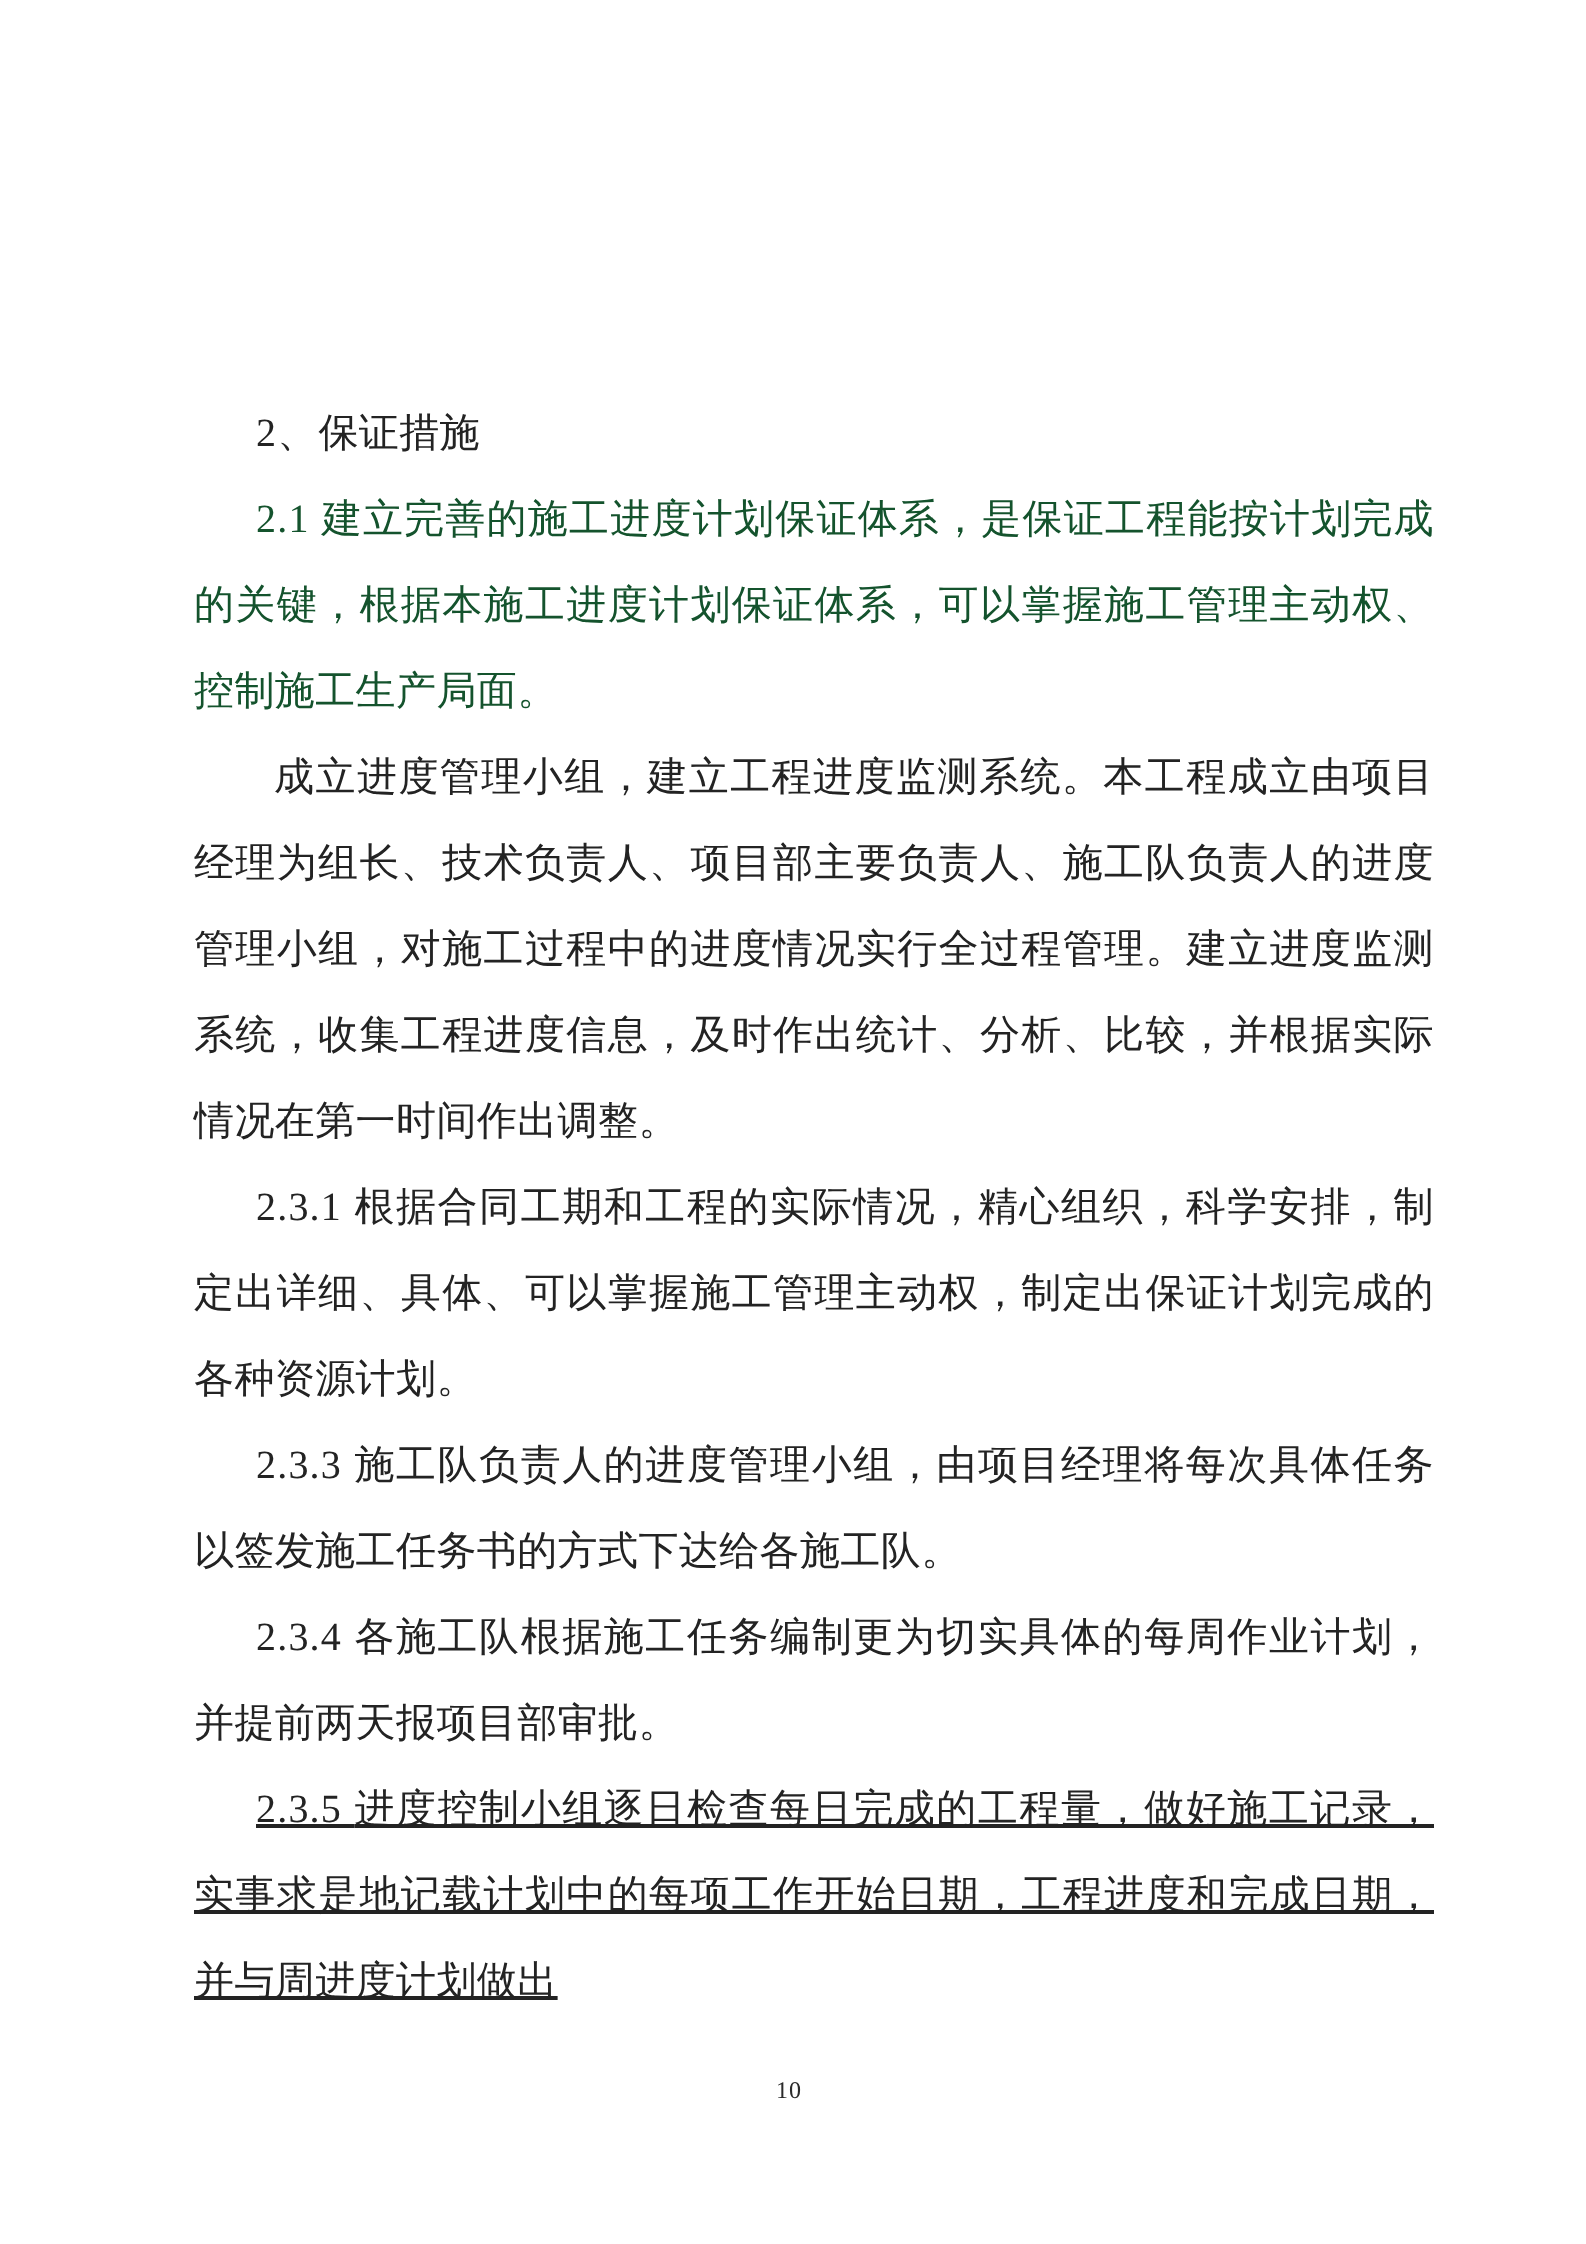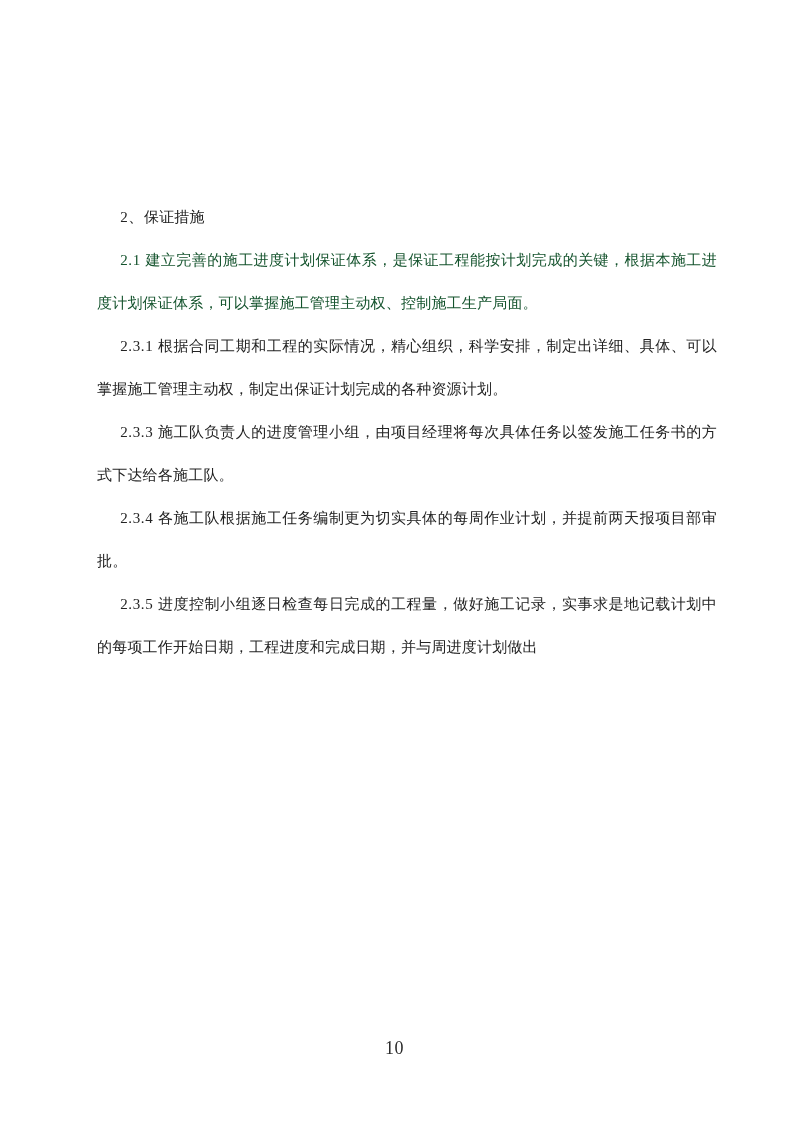--- a/index.html
+++ b/index.html
@@ -23,21 +23,21 @@
     position: absolute;
     left: 97px;
     top: 196px;
     width: 620px;
   }
 
   .para {
     margin: 0;
     padding: 0;
     color: #232323;
-    font-size: 15px;
+    font-size: 20px;
     line-height: 43px;
     letter-spacing: 0.2px;
     text-align: justify;
     text-justify: inter-ideograph;
     white-space: normal;
     word-break: break-all;
   }
 
   
   .para.indent-2 {
@@ -54,35 +54,36 @@
     letter-spacing: 0.6px;
   }
 
   #page-number {
     position: absolute;
     left: 0;
     right: 4px;
     top: 1038px;
     text-align: center;
     color: #2b2b2b;
-    font-size: 18px;
+    font-size: 12px;
     font-family: "Liberation Serif", "DejaVu Serif", serif;
     letter-spacing: 0.5px;
   }
 </style>
 </head>
 <body>
 
 <div id="page" style="background: rgb(255, 255, 255);">
 
   <div id="doc-body">
 
   <p class="para indent-head" style="color: rgb(35, 35, 35);"><span class="numlead">2、</span><span>保证措施</span></p>
       <p class="para indent-head" style="color: #14532d;"><span class="numlead">2.1 </span><span>建立完善的施工进度计划保证体系，是保证工程能按计划完成的关键，根据本施工进度计划保证体系，可以掌握施工管理主动权、控制施工生产局面。</span></p>
+      <p class="para indent-2" style="color: rgb(35, 35, 35);"><span>成立进度管理小组，建立工程进度监测系统。本工程成立由项目经理为组长、技术负责人、项目部主要负责人、施工队负责人的进度管理小组，对施工过程中的进度情况实行全过程管理。建立进度监测系统，收集工程进度信息，及时作出统计、分析、比较，并根据实际情况在第一时间作出调整。</span></p>
       <p class="para indent-head" style="color: rgb(35, 35, 35);"><span class="numlead">2.3.1 </span><span>根据合同工期和工程的实际情况，精心组织，科学安排，制定出详细、具体、可以掌握施工管理主动权，制定出保证计划完成的各种资源计划。</span></p>
       <p class="para indent-head" style="color: rgb(35, 35, 35);"><span class="numlead">2.3.3 </span><span>施工队负责人的进度管理小组，由项目经理将每次具体任务以签发施工任务书的方式下达给各施工队。</span></p>
       <p class="para indent-head" style="color: rgb(35, 35, 35);"><span class="numlead">2.3.4 </span><span>各施工队根据施工任务编制更为切实具体的每周作业计划，并提前两天报项目部审批。</span></p>
-      <p class="para indent-head" style="color: rgb(35, 35, 35);"><span class="numlead">2.3.5 </span><span>进度控制小组逐日检查每日完成的工程量，做好施工记录，实事求是地记载计划中的每项工作开始日期，工程进度和完成日期，并与周进度计划做出</span></p>
+      <p class="para indent-head" style="color: rgb(35, 35, 35); text-decoration: underline;"><span class="numlead">2.3.5 </span><span>进度控制小组逐日检查每日完成的工程量，做好施工记录，实事求是地记载计划中的每项工作开始日期，工程进度和完成日期，并与周进度计划做出</span></p>
     </div>
 
   <div id="page-number">10</div>
 
 </div>
 
 </body></html>

